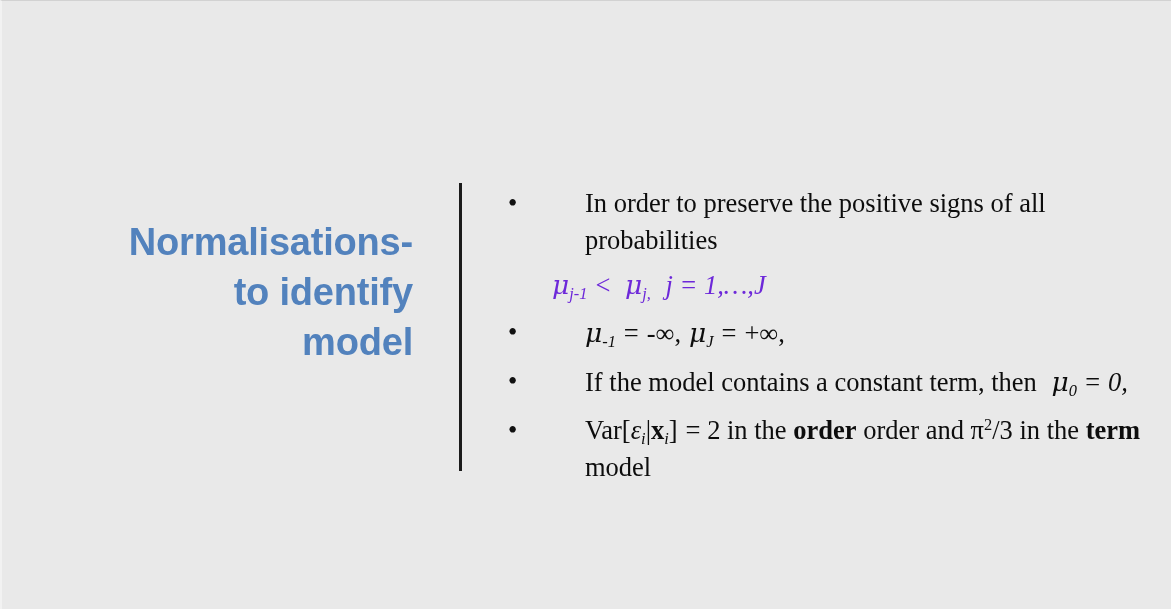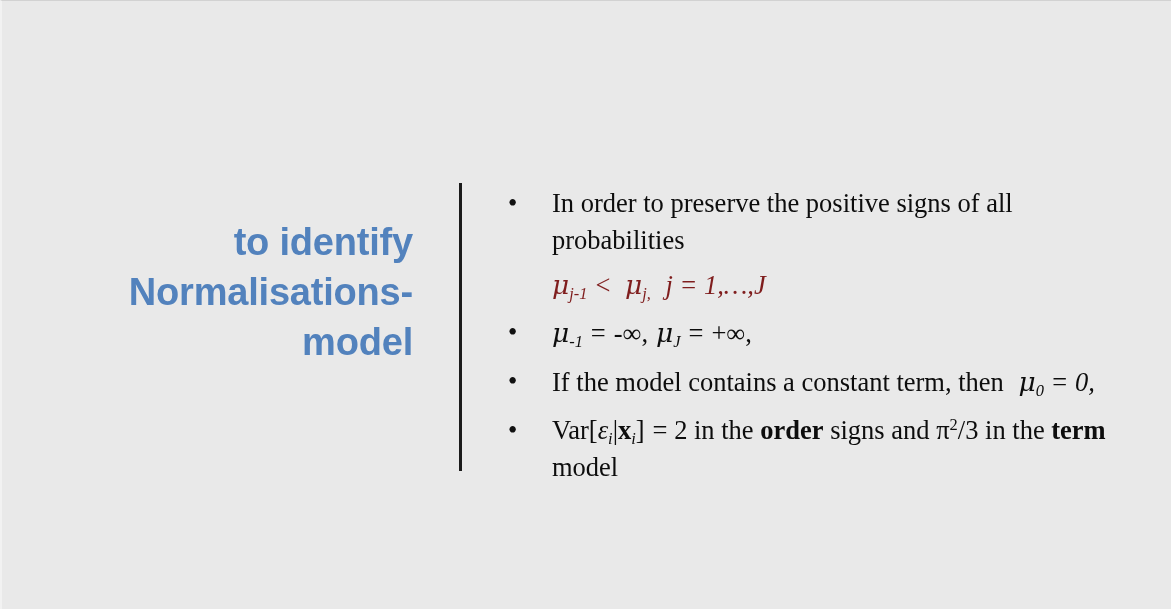--- a/index.html
+++ b/index.html
@@ -69,27 +69,28 @@
   .bullet-row .dot {
     position: absolute;
     left: 14px;
     top: 0;
     font-size: 26.5px;
     line-height: 37px;
     color: #111;
   }
   .bullet-text {
     display: block;
+    margin-left: 33px;
   }
   
   .sub-row {
     padding-left: 58px;
     font-size: 26.5px;
     line-height: 37px;
-    color: #7f1d1d;
+    color: #6d28d9;
   }
 
   .math {
     font-family: "Liberation Serif", serif;
     font-style: italic;
     white-space: nowrap;
   }
   .math .op { font-style: normal; }
   .mu {
     font-style: italic;
@@ -110,22 +111,22 @@
   .gap-2 { margin-top: 10px; }
   .gap-3 { margin-top: 11px; }
   .gap-4 { margin-top: 11px; }
 </style>
 </head>
 <body>
 
 <div class="slide">
 
   <div class="title-block">
+    <div class="title-line">Normalisations-</div>
     <div class="title-line">to identify</div>
-    <div class="title-line">Normalisations-</div>
     <div class="title-line">model</div>
   </div>
 
   <div class="divider"></div>
 
   <div class="body-block">
 
     <div class="bullet-row gap-0">
       <span class="dot">•</span>
       <span class="bullet-text">In order to preserve the positive signs of all probabilities</span>
@@ -149,21 +150,21 @@
       <span class="bullet-text">
         <span>If the model contains a constant term, then</span><span class="sp-wide"></span><span class="math"><span class="mu">μ</span><sub>0</sub></span>
         <span class="math">= 0,</span>
       </span>
     </div>
 
     <div class="bullet-row gap-4">
       <span class="dot">•</span>
       <span class="bullet-text"><span>Var[</span><span class="math">ε</span><sub class="math">i</sub><span>|</span><span class="bold">x</span><sub class="math">i</sub><span>]</span><span class="sp"></span><span>= 2 in the</span>
         <span class="bold">order</span>
-        <span>signs and</span>
+        <span>order and</span>
         <span><span>π</span><sup>2</sup><span>/3</span></span>
         <span>in</span>
         <span>the</span>
         <span class="bold">term</span>
         <span>model</span>
       </span>
     </div>
 
   </div>
 </div>

